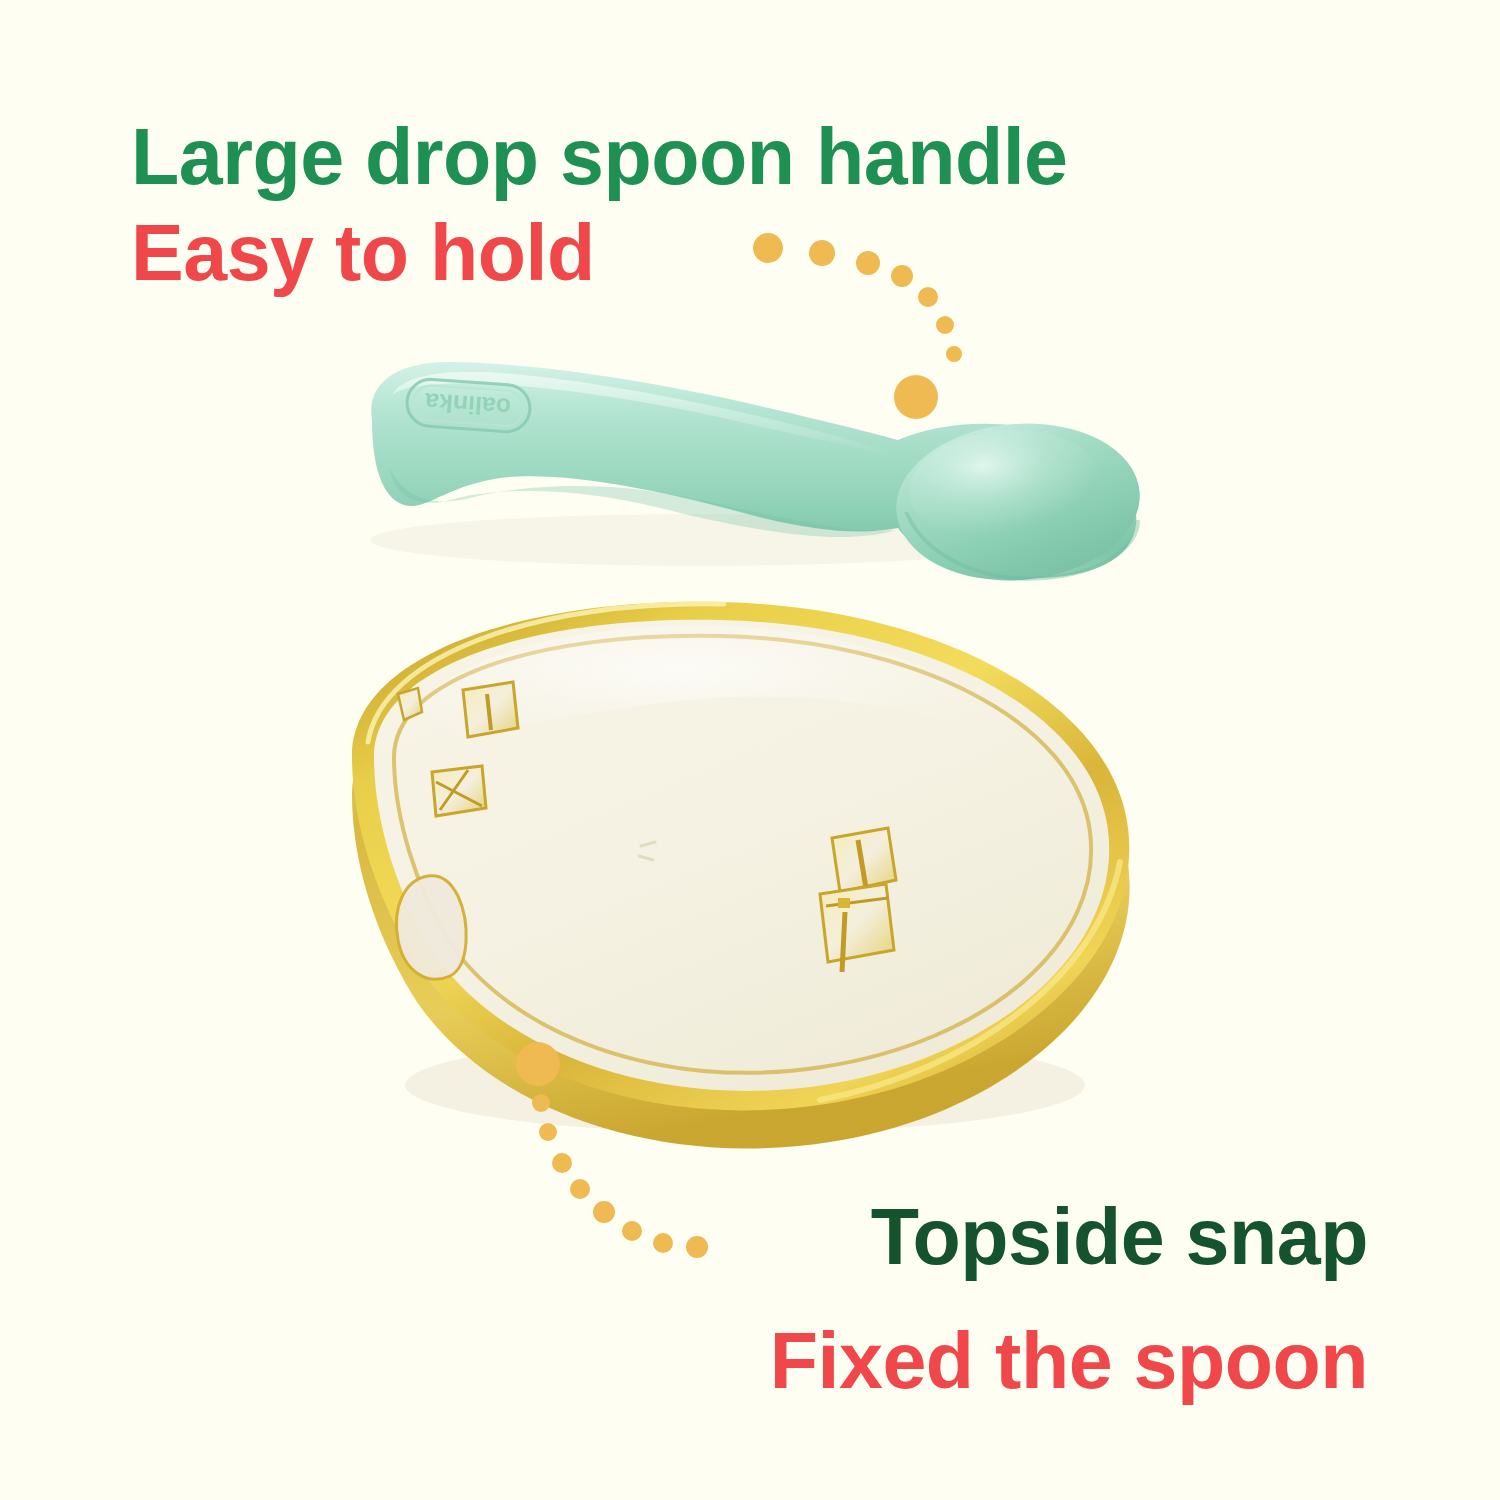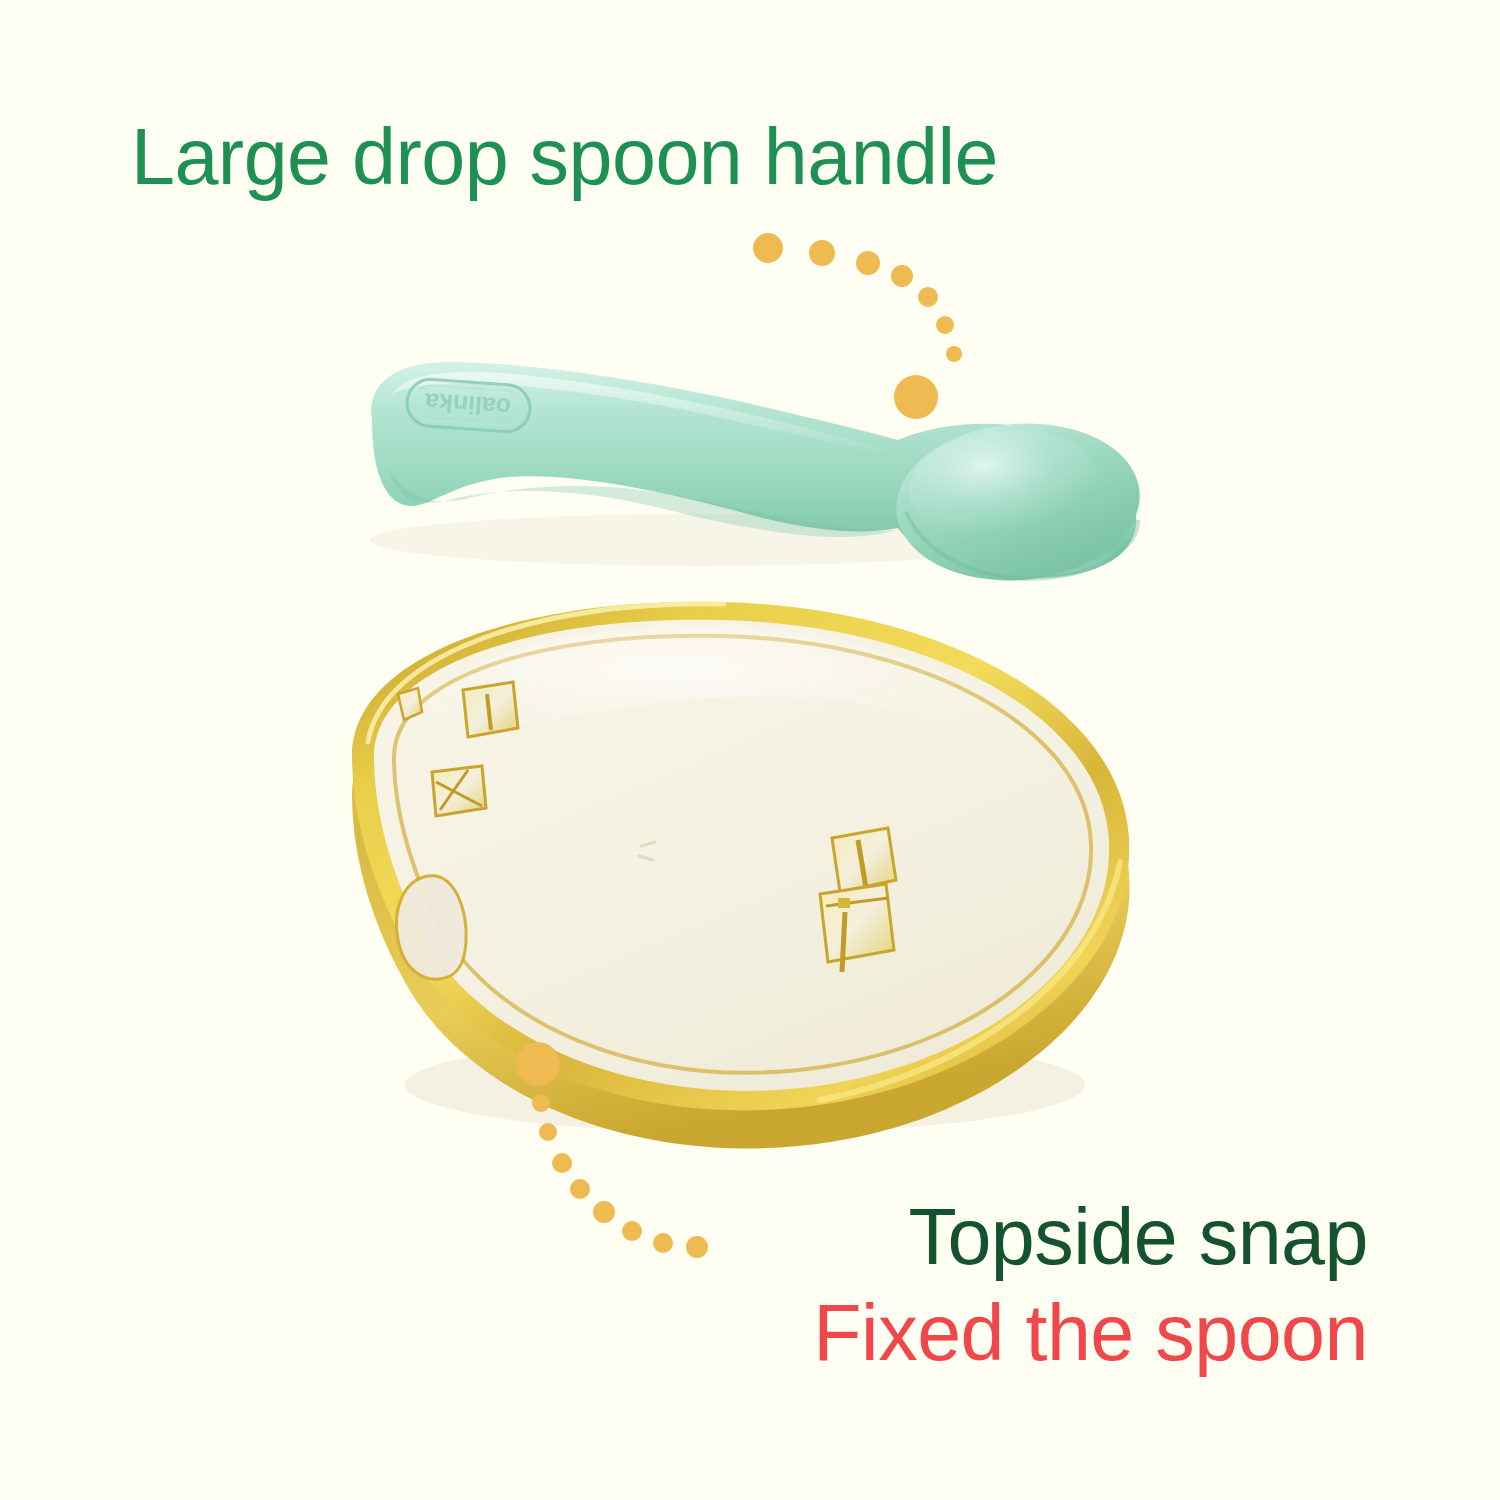--- a/index.html
+++ b/index.html
@@ -17,21 +17,21 @@
     position: relative;
     width: 1500px;
     height: 1500px;
     background: #fefef2;
   }
 
   
   .headline {
     position: absolute;
     white-space: nowrap;
-    font-weight: 400;
+    font-weight: 700;
     letter-spacing: -0.5px;
     line-height: 1;
   }
   #title-top-green {
     left: 131px;
     top: 117px;
     font-size: 79px;
     color: #1f9054;
   }
   #title-top-red {
@@ -267,18 +267,19 @@
         <circle cx="580" cy="1189" r="10" fill="#EFBA51"></circle>
         <circle cx="604" cy="1212" r="11" fill="#EFBA51"></circle>
         <circle cx="632" cy="1231" r="10" fill="#EFBA51"></circle>
         <circle cx="663" cy="1243" r="10" fill="#EFBA51"></circle>
         <circle cx="697" cy="1247" r="11" fill="#EFBA51"></circle>
       </g>
   </svg>
 
   <div class="headline" id="title-top-green" style="color: rgb(31, 144, 84);">Large drop spoon handle</div>
 
+  <div class="headline" id="title-top-red" style="color: rgb(240, 72, 74);">Easy to hold</div>
 
   <div class="headline" id="title-bottom-green" style="color: #14532d;">Topside snap</div>
 
-  <div class="headline" id="title-bottom-red" style="color: rgb(240, 72, 74);">Fixed the spoon</div>
+  <div class="headline" id="title-bottom-red" style="color: rgb(240, 72, 74); margin-top: 28px;">Fixed the spoon</div>
 
 </div>
 
 </body></html>

